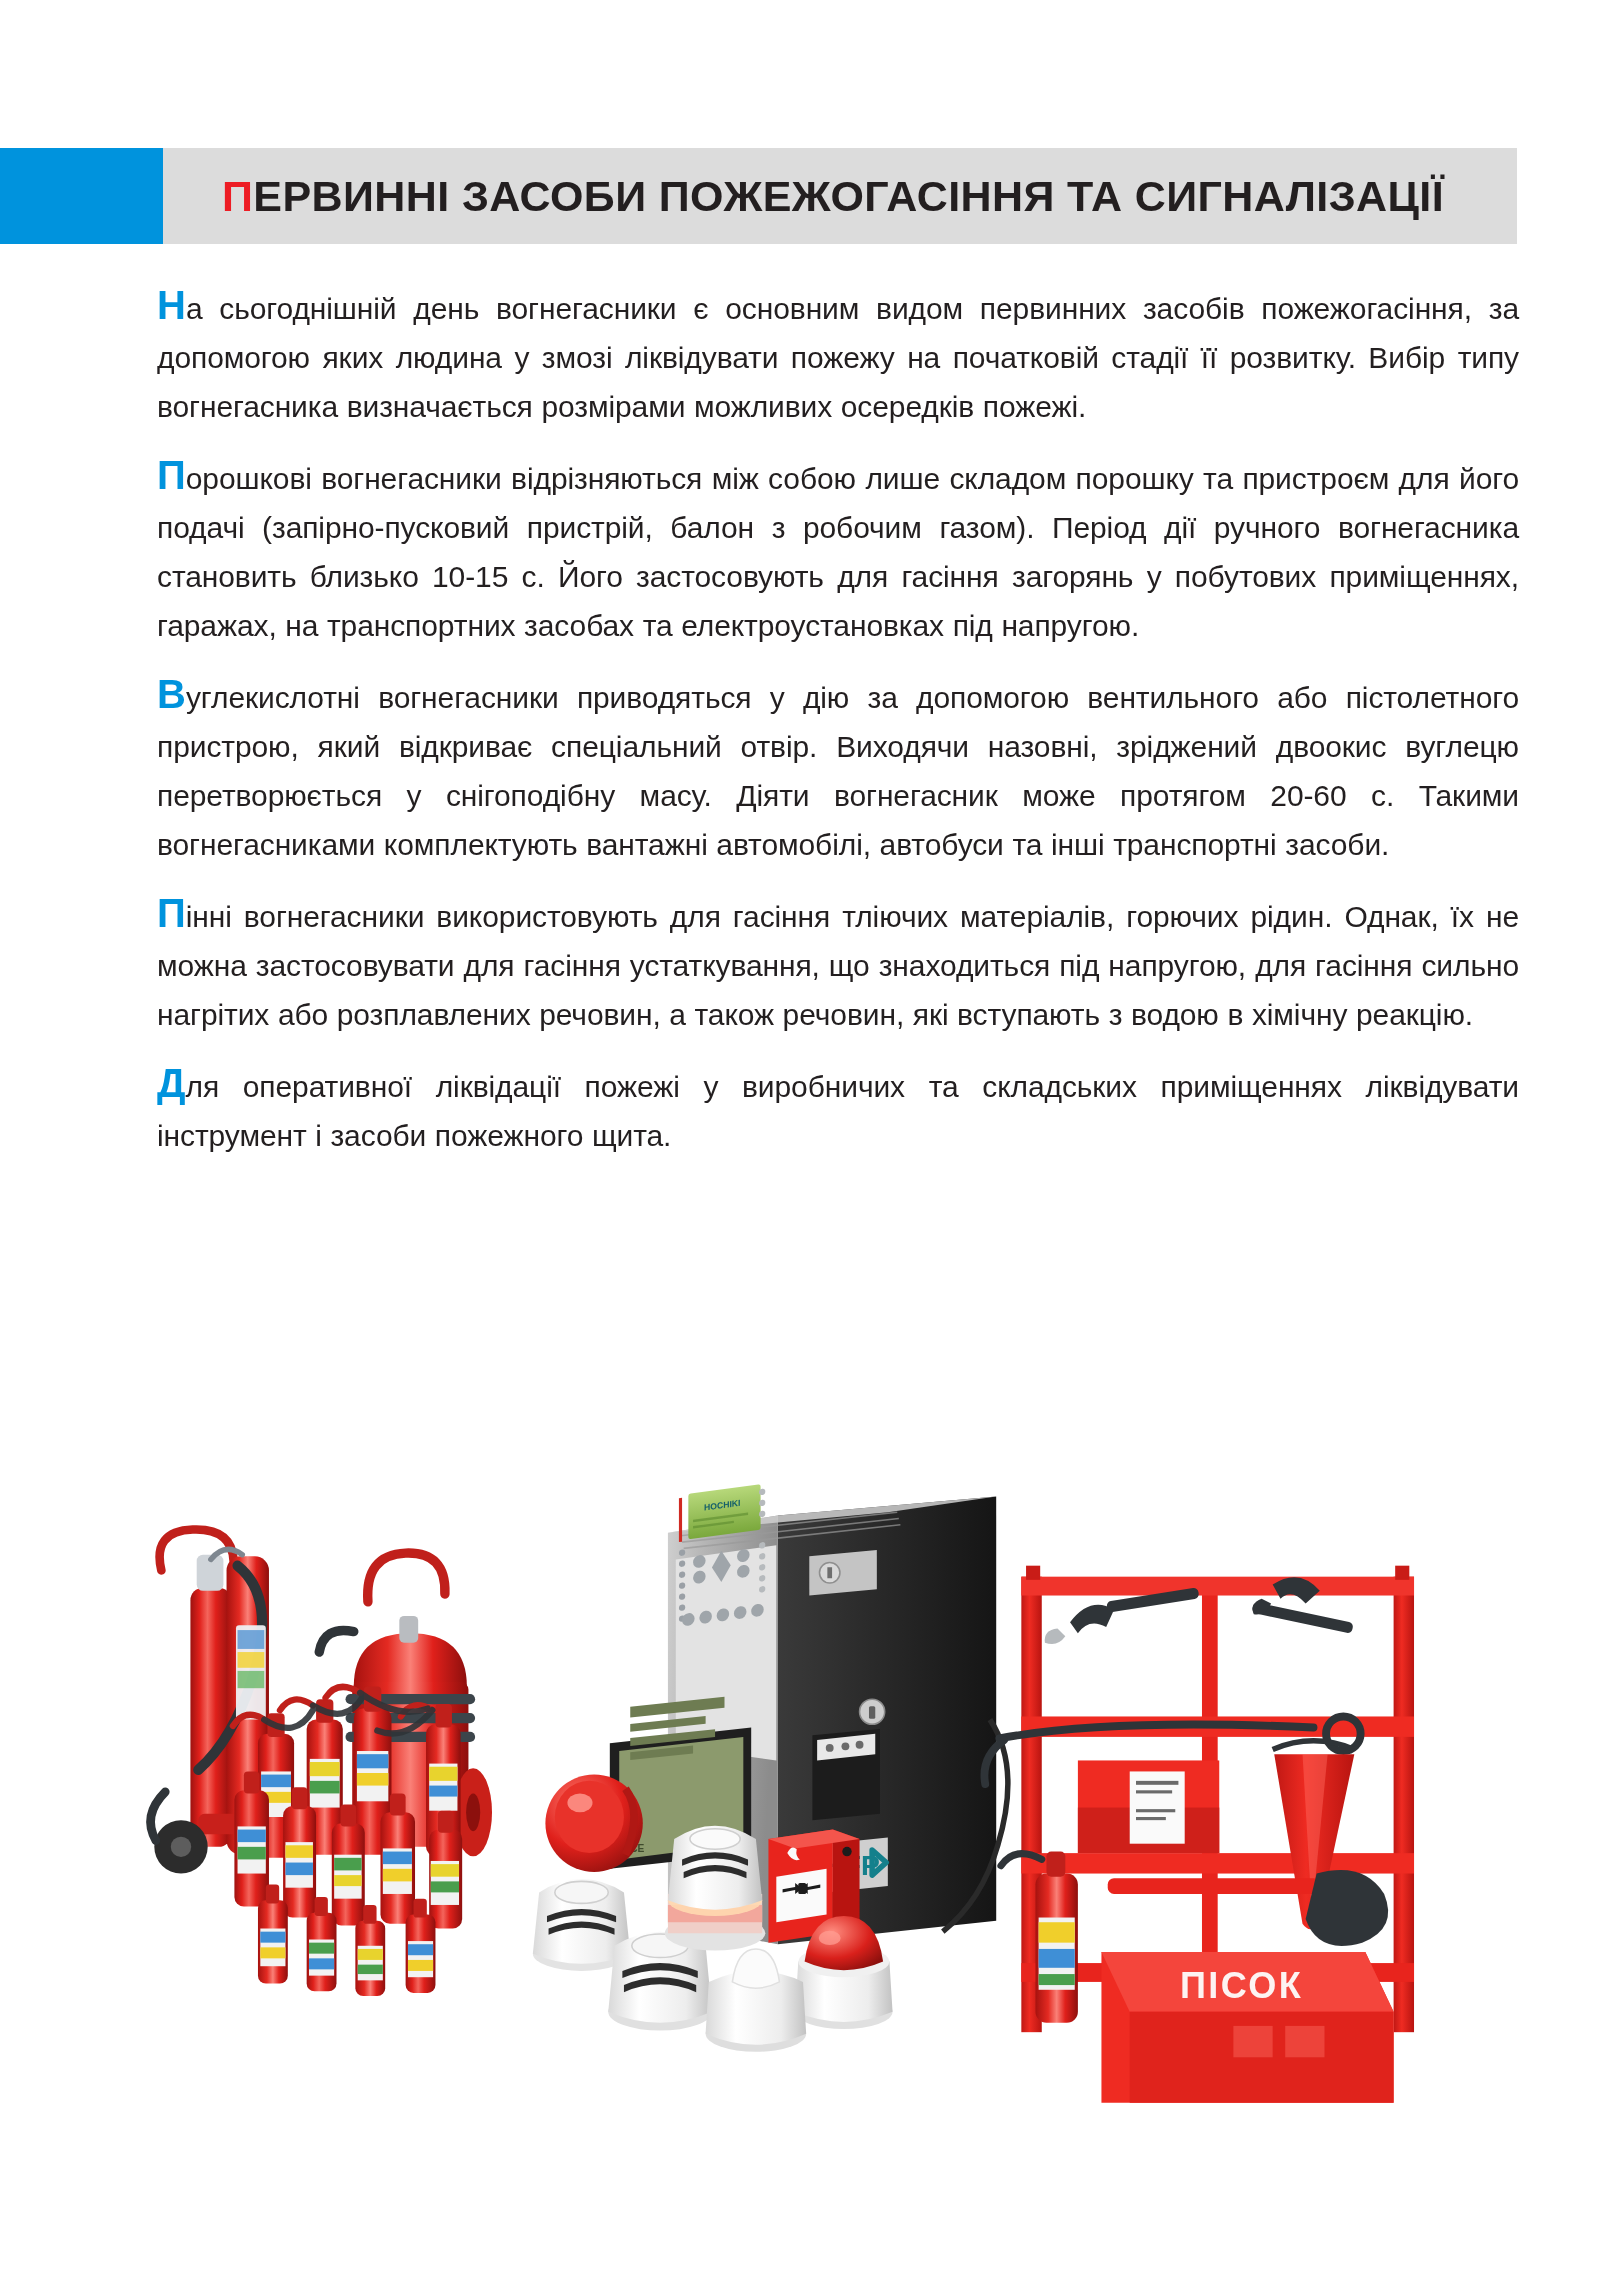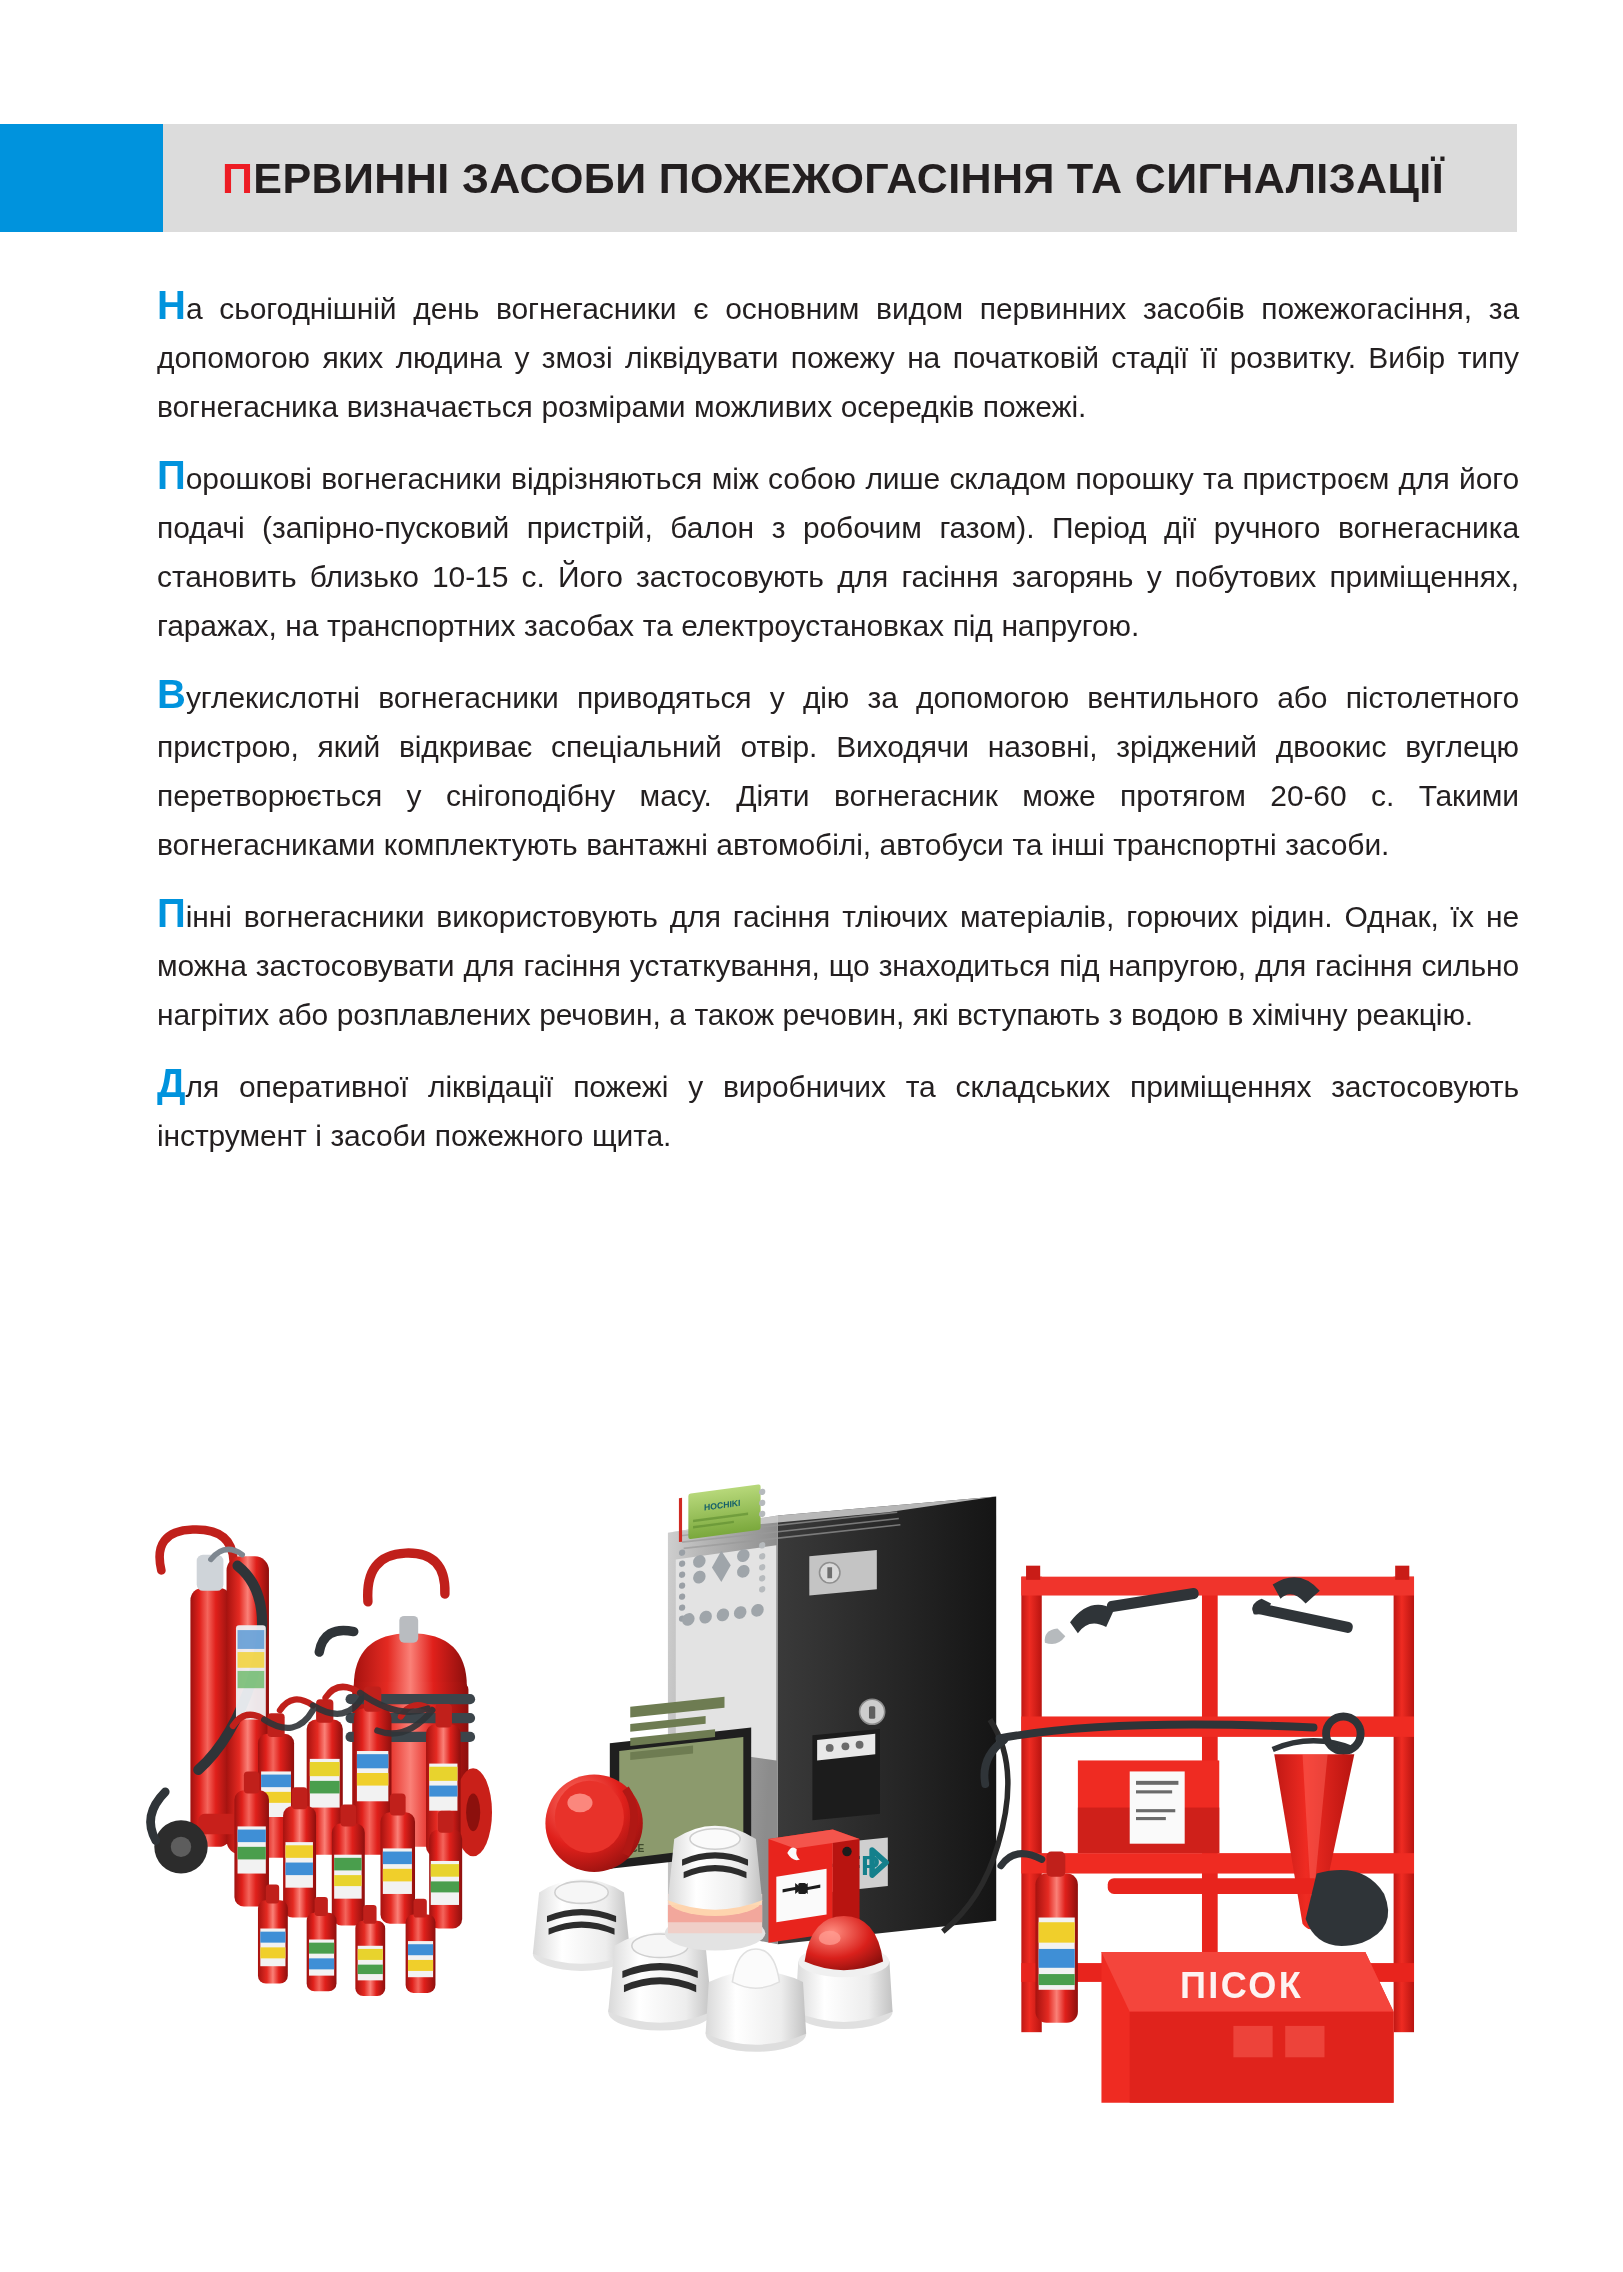--- a/index.html
+++ b/index.html
@@ -14,23 +14,23 @@
     position: relative;
     overflow: hidden;
     font-family: "Liberation Sans", "DejaVu Sans", sans-serif;
     color: #231f20;
   }
 
   
   .header-band {
     position: absolute;
     left: 0;
-    top: 124px;
+    top: 148px;
     width: 1517px;
-    height: 108px;
+    height: 96px;
     display: flex;
     align-items: stretch;
   }
   .header-accent {
     width: 163px;
     background: #0093dd;
     flex: 0 0 163px;
   }
   .header-plate {
     flex: 1 1 auto;
@@ -103,21 +103,21 @@
 <div class="article">
 
   <p class="para"><span class="dropcap">Н</span><span>а сьогоднішній день вогнегасники є основним видом первинних засобів пожежогасіння, за допомогою яких людина у змозі ліквідувати пожежу на початковій стадії її розвитку. Вибір типу вогнегасника визначається розмірами можливих осередків пожежі.</span></p>
 
   <p class="para"><span class="dropcap">П</span><span>орошкові вогнегасники відрізняються між собою лише складом порошку та пристроєм для його подачі (запірно-пусковий пристрій, балон з робочим газом). Період дії ручного вогнегасника становить близько 10-15 с. Його застосовують для гасіння загорянь у побутових приміщеннях, гаражах, на транспортних засобах та електроустановках під напругою.</span></p>
 
   <p class="para"><span class="dropcap">В</span><span>углекислотні вогнегасники приводяться у дію за допомогою вентильного або пістолетного пристрою, який відкриває спеціальний отвір. Виходячи назовні, зріджений двоокис вуглецю перетворюється у снігоподібну масу. Діяти вогнегасник може протягом 20-60 с. Такими вогнегасниками комплектують вантажні автомобілі, автобуси та інші транспортні засоби.</span></p>
 
   <p class="para"><span class="dropcap">П</span><span>інні вогнегасники використовують для гасіння тліючих матеріалів, горючих рідин. Однак, їх не можна застосовувати для гасіння устаткування, що знаходиться під напругою, для гасіння сильно нагрітих або розплавлених речовин, а також речовин, які вступають з водою в хімічну реакцію.</span></p>
 
-  <p class="para"><span class="dropcap">Д</span><span>ля оперативної ліквідації пожежі у виробничих та складських приміщеннях застосовують інструмент і засоби пожежного щита.</span></p>
+  <p class="para"><span class="dropcap">Д</span><span>ля оперативної ліквідації пожежі у виробничих та складських приміщеннях ліквідувати інструмент і засоби пожежного щита.</span></p>
 
 </div>
 
 <div class="photo">
 <svg viewBox="0 0 1800 820" xmlns="http://www.w3.org/2000/svg" role="img" aria-label="Fire extinguishers, alarm panel, detectors and fire shield">
   <defs>
     <linearGradient id="redBody" x1="0" y1="0" x2="1" y2="0">
       <stop offset="0%" stop-color="#9e1210"></stop>
       <stop offset="22%" stop-color="#e0201b"></stop>
       <stop offset="42%" stop-color="#f4655c"></stop>

